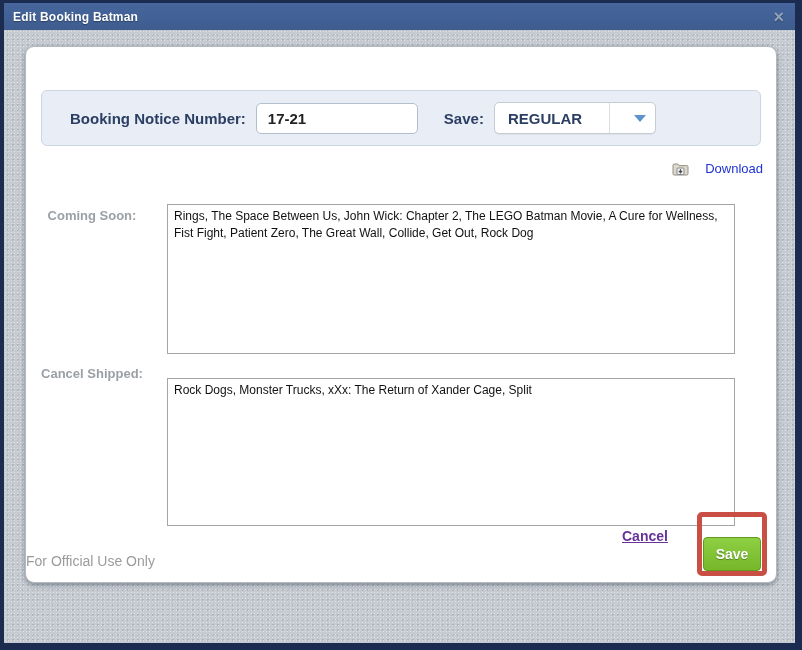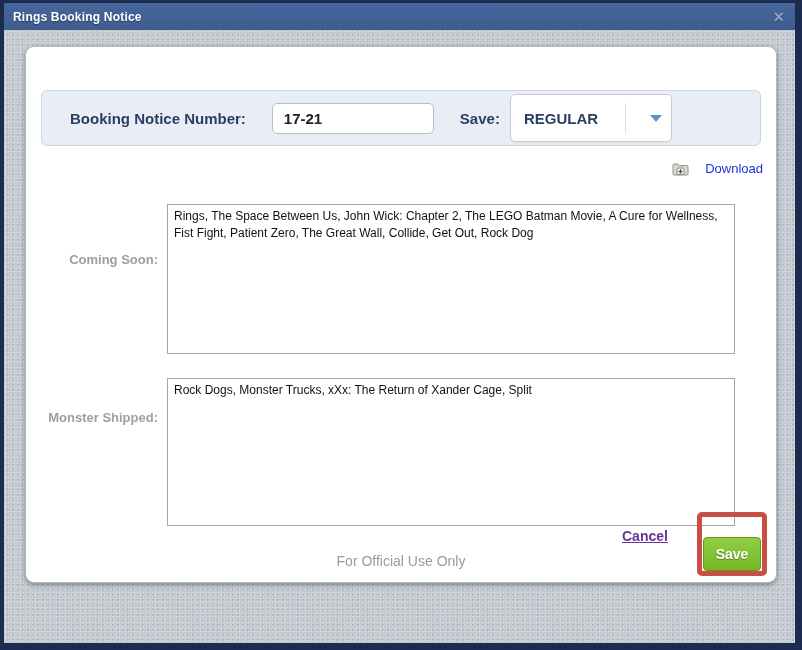--- a/index.html
+++ b/index.html
@@ -64,29 +64,29 @@
   .panel-blue{
     position:absolute;left:15px;top:43px;width:720px;height:56px;
     background:var(--panel-bg);
     border:1px solid var(--panel-border);border-radius:6px;
     display:flex;align-items:center;padding:0 28px;
   }
   .field-label{
     color:var(--navy-text);font-size:15px;font-weight:bold;white-space:nowrap;
   }
   .bn-input{
-    margin-left:26px;width:162px;height:31px;
+    margin-left:10px;width:162px;height:31px;
     border:1px solid var(--field-border);border-radius:5px;
     font-family:"Liberation Sans",sans-serif;
     font-size:15px;font-weight:bold;color:#222;padding:0 11px;
     background:#fff;outline:none;
   }
   .type-label{margin-left:26px;}
   .dropdown{
-    margin-left:10px;height:48px;background:#fff;
+    margin-left:10px;height:32px;background:#fff;
     border:1px solid #c6ccd3;border-radius:5px;
     display:flex;align-items:center;cursor:pointer;
     box-shadow:0 1px 1px rgba(0,0,0,.06);
     gap:14px;
   }
   .dropdown .dd-value{
     padding:0 13px;color:var(--navy-text);font-size:15px;font-weight:bold;
   }
   .dropdown .dd-sep{width:1px;height:30px;background:#d9dee3;}
   .dropdown .dd-caret-wrap{width:31px;display:flex;justify-content:center;}
@@ -96,22 +96,22 @@
   }
   
   .download-link{
     position:absolute;top:114px;right:13px;
     display:flex;align-items:center;gap:16px;
     color:var(--link-blue);font-size:13px;text-decoration:none;cursor:pointer;
   }
   .download-link svg{display:block;}
   
   .row-label{
-    position:absolute;left:0;width:132px;text-align:right;
-    color:var(--muted-label);font-size:13px;font-weight:bold;margin-top:44px;
+    position:absolute;left:0;width:132px;text-align:center;
+    color:var(--muted-label);font-size:13px;font-weight:bold;
   }
   .lbl-coming{top:161px;}
   .lbl-posters{top:319px;}
   .big-textarea{
     position:absolute;left:141px;width:568px;
     border:1px solid var(--textarea-border);border-radius:0;
     font-family:"Liberation Sans",sans-serif;
     font-size:12px;line-height:17px;color:#111;
     padding:3px 6px;resize:none;overflow:hidden;outline:none;background:#fff;
   }
@@ -130,31 +130,31 @@
   }
   .save-button{
     width:58px;height:34px;
     background:linear-gradient(var(--save-green-light),var(--save-green));
     border:1px solid var(--save-green-border);border-radius:4px;
     color:#fff;font-family:"Liberation Sans",sans-serif;
     font-size:14px;font-weight:bold;
     text-shadow:0 1px 1px rgba(0,0,0,.35);cursor:pointer;
   }
   .official-note{
-    position:absolute;top:506px;left:0;width:100%;text-align:center;
+    position:absolute;top:506px;left:0;width:100%;
     color:var(--official-gray);font-size:14px;
   }
 </style>
 </head>
 <body>
 
 <div class="screen">
 
   <div class="titlebar">
-    <span class="title">Rings Booking Notice</span>
+    <span class="title">Edit Booking Batman</span>
     <span class="close">×</span>
   </div>
 
   <div class="workspace">
 
     <div class="modal">
 
       <div class="panel-blue">
         <span class="field-label">Booking Notice Number:</span>
         <input class="bn-input" type="text" value="17-21" style="">
@@ -175,21 +175,21 @@
             <rect x="5" y="7" width="7" height="6.5" rx="1" fill="#f3f3f3" stroke="#85898e" stroke-width="1"></rect>
             <path d="M8.5 8.2 v3 M6.9 9.8 l1.6 1.9 1.6 -1.9" stroke="#4a4f55" stroke-width="1.2" fill="none"></path>
           </svg>
         </span>
         <span>Download</span>
       </a>
 
       <div class="row-label lbl-coming">Coming Soon:</div>
       <textarea class="big-textarea ta-coming" spellcheck="false" style="">Rings, The Space Between Us, John Wick: Chapter 2, The LEGO Batman Movie, A Cure for Wellness, Fist Fight, Patient Zero, The Great Wall, Collide, Get Out, Rock Dog</textarea>
 
-      <div class="row-label lbl-posters">Monster Shipped:</div>
+      <div class="row-label lbl-posters">Cancel Shipped:</div>
       <textarea class="big-textarea ta-posters" spellcheck="false" style="">Rock Dogs, Monster Trucks, xXx: The Return of Xander Cage, Split</textarea>
 
       <a class="cancel-link">Cancel</a>
 
       <div class="save-annotation">
         <button class="save-button">Save</button>
       </div>
 
       <div class="official-note">For Official Use Only</div>
 

